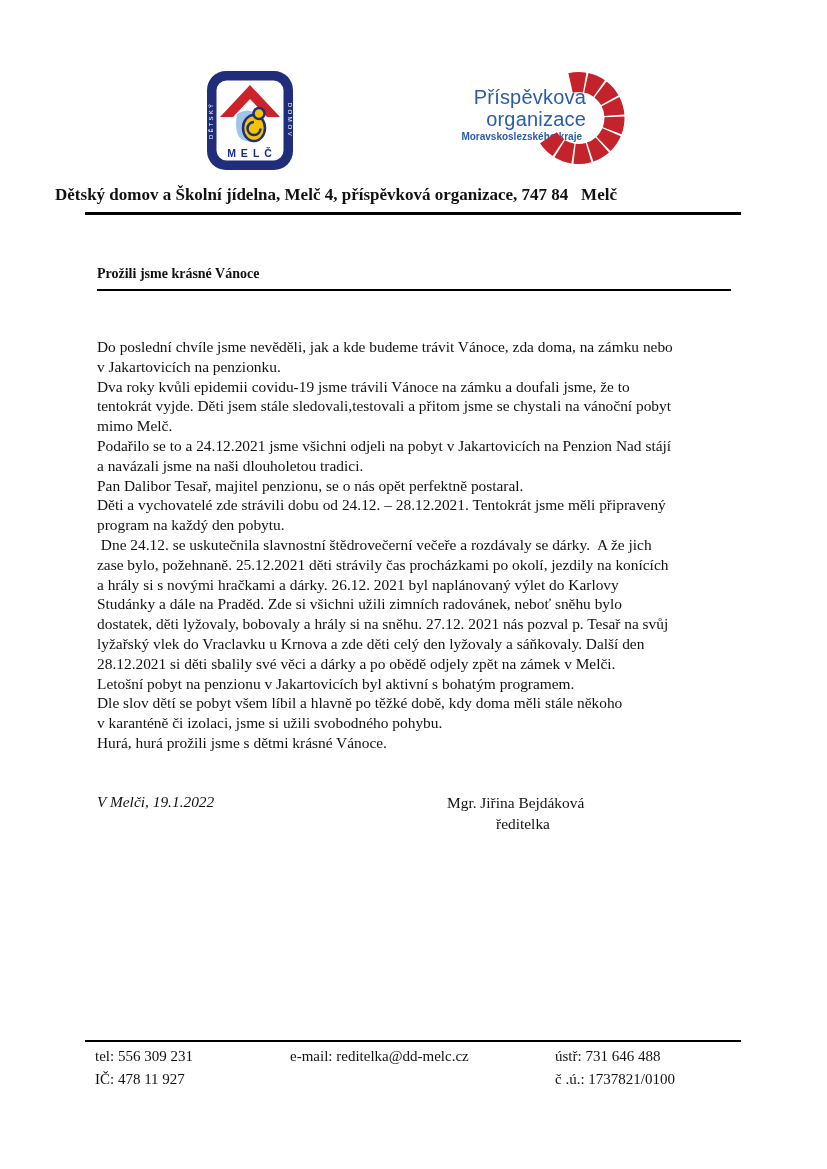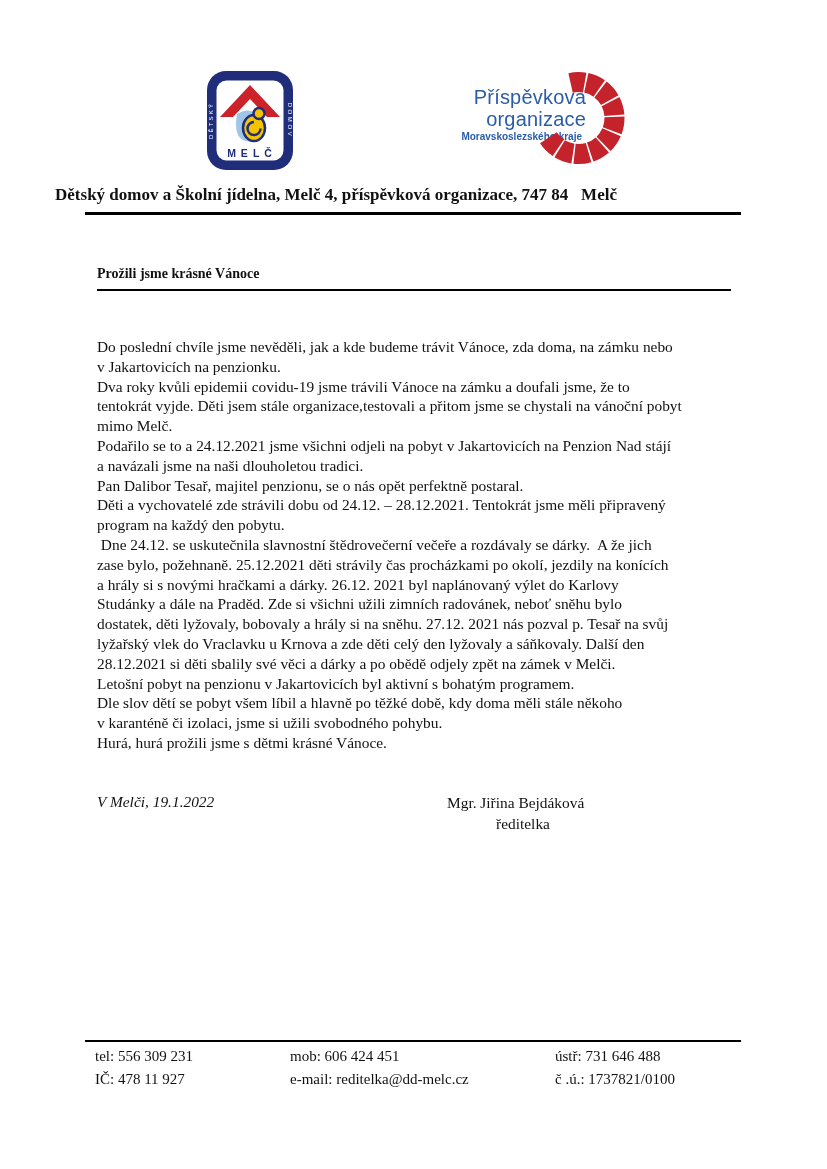--- a/index.html
+++ b/index.html
@@ -88,21 +88,21 @@
   <div class="org-line">Dětský domov a Školní jídelna, Melč 4, příspěvková organizace, 747 84   Melč</div>
   <div class="rule rule-header"></div>
 
   <div class="doc-title">Prožili jsme krásné Vánoce</div>
   <div class="rule rule-title"></div>
 
   <div class="body-text">
       <div class="body-line">Do poslední chvíle jsme nevěděli, jak a kde budeme trávit Vánoce, zda doma, na zámku nebo</div>
       <div class="body-line">v Jakartovicích na penzionku.</div>
       <div class="body-line">Dva roky kvůli epidemii covidu-19 jsme trávili Vánoce na zámku a doufali jsme, že to</div>
-      <div class="body-line">tentokrát vyjde. Děti jsem stále organizace,testovali a přitom jsme se chystali na vánoční pobyt</div>
+      <div class="body-line">tentokrát vyjde. Děti jsem stále sledovali,testovali a přitom jsme se chystali na vánoční pobyt</div>
       <div class="body-line">mimo Melč.</div>
       <div class="body-line">Podařilo se to a 24.12.2021 jsme všichni odjeli na pobyt v Jakartovicích na Penzion Nad stájí</div>
       <div class="body-line">a navázali jsme na naši dlouholetou tradici.</div>
       <div class="body-line">Pan Dalibor Tesař, majitel penzionu, se o nás opět perfektně postaral.</div>
       <div class="body-line">Děti a vychovatelé zde strávili dobu od 24.12. – 28.12.2021. Tentokrát jsme měli připravený</div>
       <div class="body-line">program na každý den pobytu.</div>
       <div class="body-line"> Dne 24.12. se uskutečnila slavnostní štědrovečerní večeře a rozdávaly se dárky.  A že jich</div>
       <div class="body-line">zase bylo, požehnaně. 25.12.2021 děti strávily čas procházkami po okolí, jezdily na konících</div>
       <div class="body-line">a hrály si s novými hračkami a dárky. 26.12. 2021 byl naplánovaný výlet do Karlovy</div>
       <div class="body-line">Studánky a dále na Praděd. Zde si všichni užili zimních radovánek, neboť sněhu bylo</div>
@@ -120,21 +120,20 @@
     <div>Mgr. Jiřina Bejdáková</div>
     <div class="sign-role">ředitelka</div>
   </div>
 
   <div class="rule rule-footer"></div>
   <div class="footer-col c1">
       <div>tel: 556 309 231</div>
       <div>IČ: 478 11 927</div>
     </div>
   <div class="footer-col c2">
-      <div>mob: 606 424 451</div>
       <div>e-mail: reditelka@dd-melc.cz</div>
     </div>
   <div class="footer-col c3">
       <div>ústř: 731 646 488</div>
       <div>č .ú.: 1737821/0100</div>
     </div>
 
 </div>
 
 </body></html>

